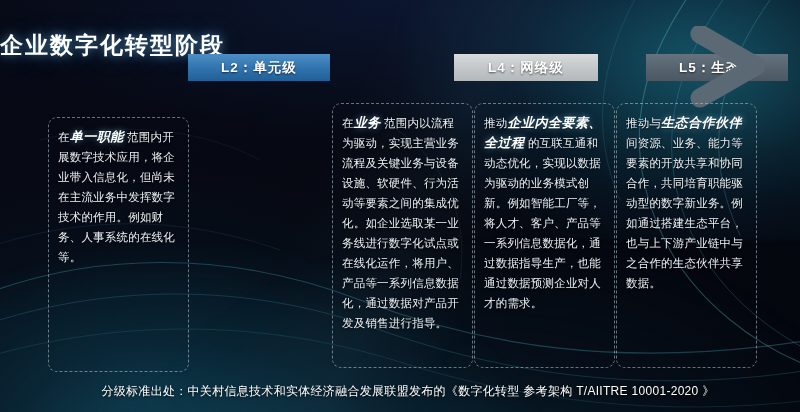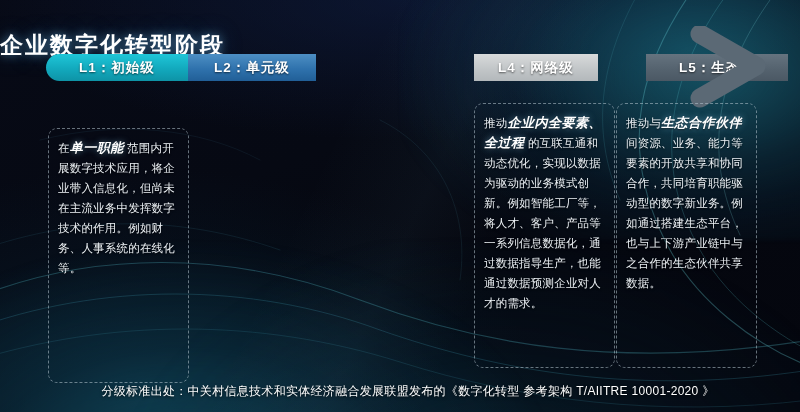--- a/index.html
+++ b/index.html
@@ -49,25 +49,25 @@
   .levelbar{position:absolute;left:46px;top:54px;width:710px;height:27px;}
   .seg{
     position:absolute;top:0;height:27px;
     display:flex;align-items:center;justify-content:center;
     font-size:13.5px;font-weight:bold;color:#ffffff;letter-spacing:1px;
     text-shadow:0 1px 2px rgba(0,0,0,.6);
     box-sizing:border-box;
   }
   .seg.s1{left:0;width:142px;border-radius:14px 0 0 14px;
     background:linear-gradient(180deg,#1fc6d8 0%,#12a9bd 55%,#0e93a6 100%);}
-  .seg.s2{left:142px;width:128px;
+  .seg.s2{left:142px;width:142px;
     background:linear-gradient(180deg,#4d8fc4 0%,#2f72ad 55%,#215f97 100%);}
   .seg.s3{left:284px;width:142px;
     background:linear-gradient(180deg,#2a6fb5 0%,#1a589b 55%,#14497f 100%);}
-  .seg.s4{left:428px;width:124px;
+  .seg.s4{left:408px;width:144px;
     background:linear-gradient(180deg,#d8dadb 0%,#c2c6c8 55%,#b3b8bb 100%);color:#ffffff;}
   .seg.s5{left:600px;width:142px;
     background:linear-gradient(180deg,#65737f 0%,#55636f 55%,#4b5864 100%);justify-content:center;}
   .arrow{
     position:absolute;left:686px;top:26px;width:96px;height:82px;
   }
   .arrow svg{display:block;}
 
   
   .card{
@@ -85,21 +85,21 @@
     letter-spacing:.2px;
     text-shadow:0 1px 2px rgba(0,0,0,.75);
   }
   .card p b{
     font-weight:bold;font-style:italic;
     color:#ffffff;
     font-size:13px;
     letter-spacing:.5px;
     text-shadow:0 0 6px rgba(150,220,255,.5),0 1px 2px rgba(0,0,0,.8);
   }
-  .c1{left:48px;top:128px;width:141px;height:255px;}
+  .c1{left:48px;top:117px;width:141px;height:255px;}
   .c2{left:190px;top:113px;width:141px;height:255px;}
   .c3{left:332px;top:103px;width:141px;height:265px;}
   .c4{left:474px;top:103px;width:141px;height:265px;}
   .c5{left:616px;top:103px;width:141px;height:265px;}
 
   
   .footer{
     position:absolute;left:0;top:383px;width:800px;text-align:center;
     font-size:12px;color:#ffffff;letter-spacing:.3px;
     text-shadow:0 1px 3px rgba(0,0,0,.8);
@@ -127,23 +127,20 @@
       <path d="M-20,250 C80,215 180,215 280,250" stroke="rgba(70,160,185,.14)" stroke-width=".9"></path>
       <path d="M40,140 C120,120 200,128 260,160" stroke="rgba(70,150,180,.12)" stroke-width=".8"></path>
       <path d="M380,120 C440,150 470,210 460,280" stroke="rgba(90,180,200,.13)" stroke-width=".8"></path>
     </g>
   </svg>
   <div class="sheen"></div>
 
   <div class="title">企业数字化转型阶段</div>
 
   <div class="levelbar">
-    <div class="seg s1">
-      <span>L1：初始级</span>
-    </div>
     <div class="seg s2">
       <span>L2：单元级</span>
     </div>
     <div class="seg s4">
       <span>L4：网络级</span>
     </div>
     <div class="seg s5">
       <span>L5：生态级</span>
     </div>
   </div>
@@ -152,20 +149,23 @@
     <svg width="96" height="82" viewBox="0 0 96 82">
       <path d="M14,8 L70,40 L14,72" fill="none" stroke="#5b6975" stroke-width="19" stroke-linecap="round" stroke-linejoin="round"></path>
     </svg>
   </div>
 
   <div class="card c1">
     <p><span>在</span><b>单一职能</b><span> 范围内开展数字技术应用，将企业带入信息化，但尚未在主流业务中发挥数字技术的作用。例如财务、人事系统的在线化等。</span></p>
   </div>
 
 
+  <div class="card c3">
+    <p><span>在</span><b>业务</b><span> 范围内以流程为驱动，实现主营业务流程及关键业务与设备设施、软硬件、行为活动等要素之间的集成优化。如企业选取某一业务线进行数字化试点或在线化运作，将用户、产品等一系列信息数据化，通过数据对产品开发及销售进行指导。</span></p>
+  </div>
 
   <div class="card c5">
     <p><span>推动与</span><b>生态合作伙伴</b><span> 间资源、业务、能力等要素的开放共享和协同合作，共同培育职能驱动型的数字新业务。例如通过搭建生态平台，也与上下游产业链中与之合作的生态伙伴共享数据。</span></p>
   </div>
 
   <div class="card c4">
     <p><span>推动</span><b>企业内全要素、全过程</b><span> 的互联互通和动态优化，实现以数据为驱动的业务模式创新。例如智能工厂等，将人才、客户、产品等一系列信息数据化，通过数据指导生产，也能通过数据预测企业对人才的需求。</span></p>
   </div>
 
   <div class="footer">分级标准出处：中关村信息技术和实体经济融合发展联盟发布的《数字化转型 参考架构 T/AIITRE 10001-2020 》</div>

